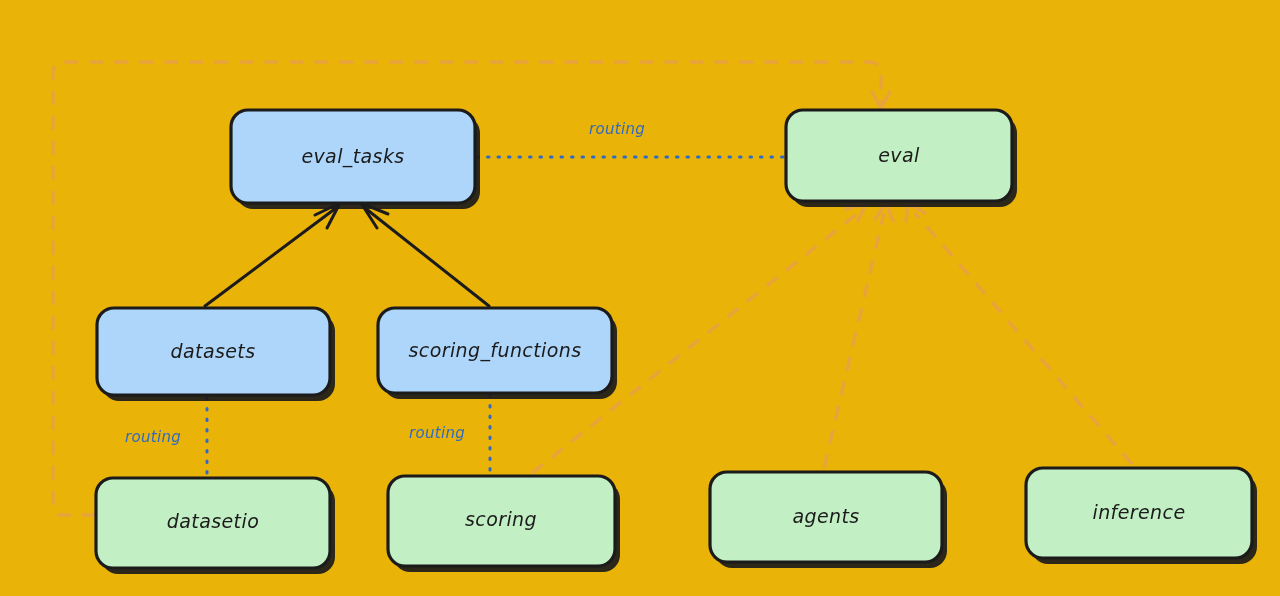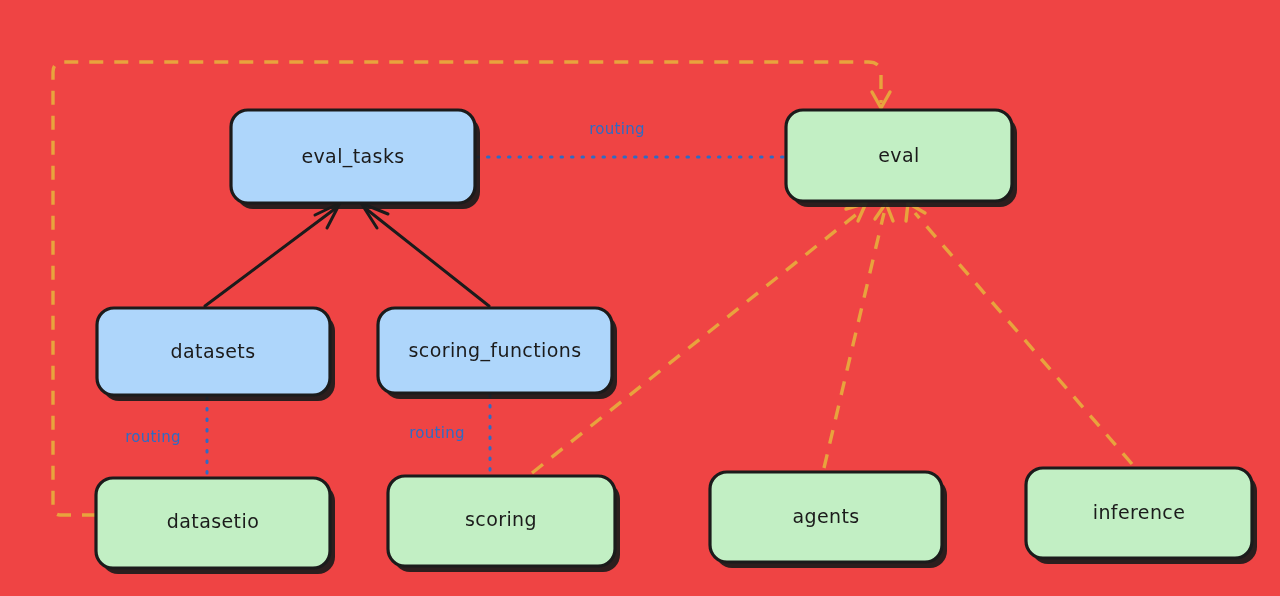--- a/index.html
+++ b/index.html
@@ -7,22 +7,23 @@
     padding: 0;
     background: #ffffff;
   }
   body {
     font-family: "DejaVu Sans", sans-serif;
   }
   #canvas {
     position: relative;
     width: 1280px;
     height: 596px;
-    background: #ef4444;
+    background: #eab308;
     overflow: hidden;
+    font-style: italic;
   }
   #diagram-svg {
     position: absolute;
     top: 0;
     left: 0;
     width: 1280px;
     height: 596px;
   }
   .node-label {
     font-family: "DejaVu Sans", sans-serif;

